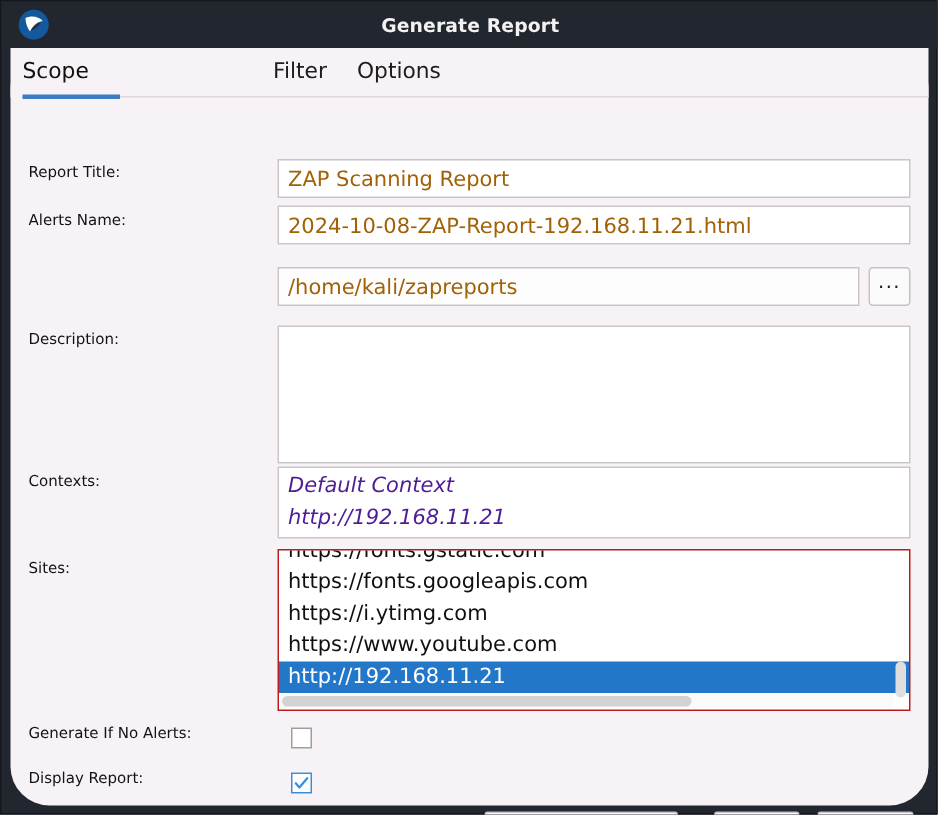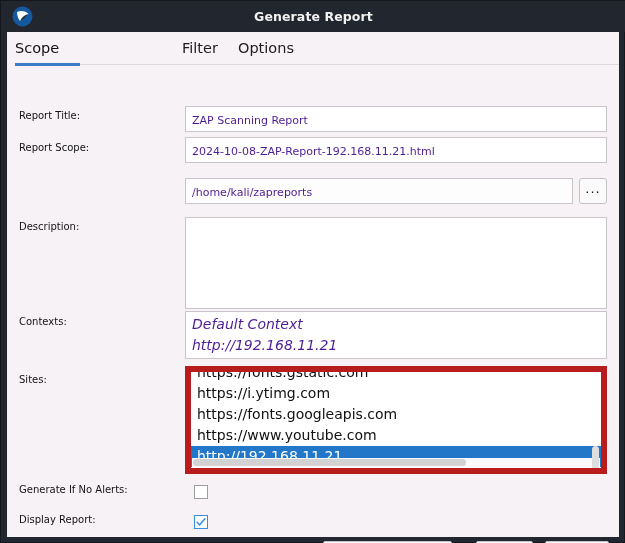--- a/index.html
+++ b/index.html
@@ -62,20 +62,21 @@
 
   
   #client {
     position: absolute;
     left: 6px;
     top: 31px;
     width: 612px;
     height: 505px;
     background: #f7f2f6;
     box-sizing: border-box;
+    border-radius: 26px;
   }
 
   
   #tabstrip {
     position: absolute;
     left: 0; top: 0;
     width: 612px;
     height: 33px;
     background: #f7f2f6;
   }
@@ -114,22 +115,22 @@
     font-size: 10px;
     color: #131313;
     white-space: nowrap;
   }
   .text-input {
     position: absolute;
     left: 178px;
     box-sizing: border-box;
     background: #ffffff;
     border: 1px solid #c9c4c9;
-    font-size: 11px;
-    color: #4c1d95;
+    font-size: 14px;
+    color: #a16207;
     padding: 2px 5px 0 6px;
     line-height: 1;
     display: flex;
     align-items: center;
     white-space: nowrap;
     overflow: hidden;
   }
   .text-input.dim { background: #fdfdfd; text-align: center; }
 
   
@@ -173,21 +174,21 @@
 
   
   #sites-box {
     position: absolute;
     left: 178px;
     top: 334px;
     width: 422px;
     height: 108px;
     box-sizing: border-box;
     background: #ffffff;
-    border: 6px solid #b91c1c;
+    border: 1px solid #b91c1c;
     overflow: hidden;
   }
   #sites-viewport {
     position: absolute;
     left: 0;
     top: 0;
     width: 420px;
     height: 98px;
     overflow: hidden;
   }
@@ -298,21 +299,21 @@
       <div class="tab active" style="left:8px;">Scope</div>
       <div class="tab" style="left:175px;">Filter</div>
       <div class="tab" style="left:231px;">Options</div>
       <div id="tab-underline"></div>
       <div id="tab-baseline"></div>
     </div>
 
     <div class="field-label" style="top:78px;">Report Title:</div>
     <div class="text-input" style="top:74px; width:422px; height:26px;">ZAP Scanning Report</div>
 
-    <div class="field-label" style="top:110px;">Report Scope:</div>
+    <div class="field-label" style="top:110px;">Alerts Name:</div>
     <div class="text-input" style="top:105px; width:422px; height:26px;">2024-10-08-ZAP-Report-192.168.11.21.html</div>
 
     <div class="text-input dim" style="top:146px; width:388px; height:26px;">/home/kali/zapreports</div>
     <div id="browse-button">...</div>
 
     <div class="field-label" style="top:189px;">Description:</div>
     <div class="box" style="top:185px; width:422px; height:92px;">
       <div class="box-line" style="padding-top:3px;"></div>
     </div>
 
@@ -320,22 +321,22 @@
     <div class="box" style="top:279px; width:422px; height:48px;">
       <div class="box-line" style="padding-top:2px;">Default Context</div>
       <div class="box-line">http://192.168.11.21</div>
     </div>
 
     <div class="field-label" style="top:342px;">Sites:</div>
     <div id="sites-box">
       <div id="sites-viewport">
         <div id="sites-scroller">
           <div class="site-item">https://fonts.gstatic.com</div>
+          <div class="site-item">https://fonts.googleapis.com</div>
           <div class="site-item">https://i.ytimg.com</div>
-          <div class="site-item">https://fonts.googleapis.com</div>
           <div class="site-item">https://www.youtube.com</div>
           <div class="site-item selected">http://192.168.11.21</div>
         </div>
       </div>
       <div id="sites-hscroll-track"></div>
       <div id="sites-hscroll-thumb"></div>
       <div id="sites-vscroll-thumb"></div>
     </div>
 
     <div class="field-label" style="top:452px;">Generate If No Alerts:</div>

